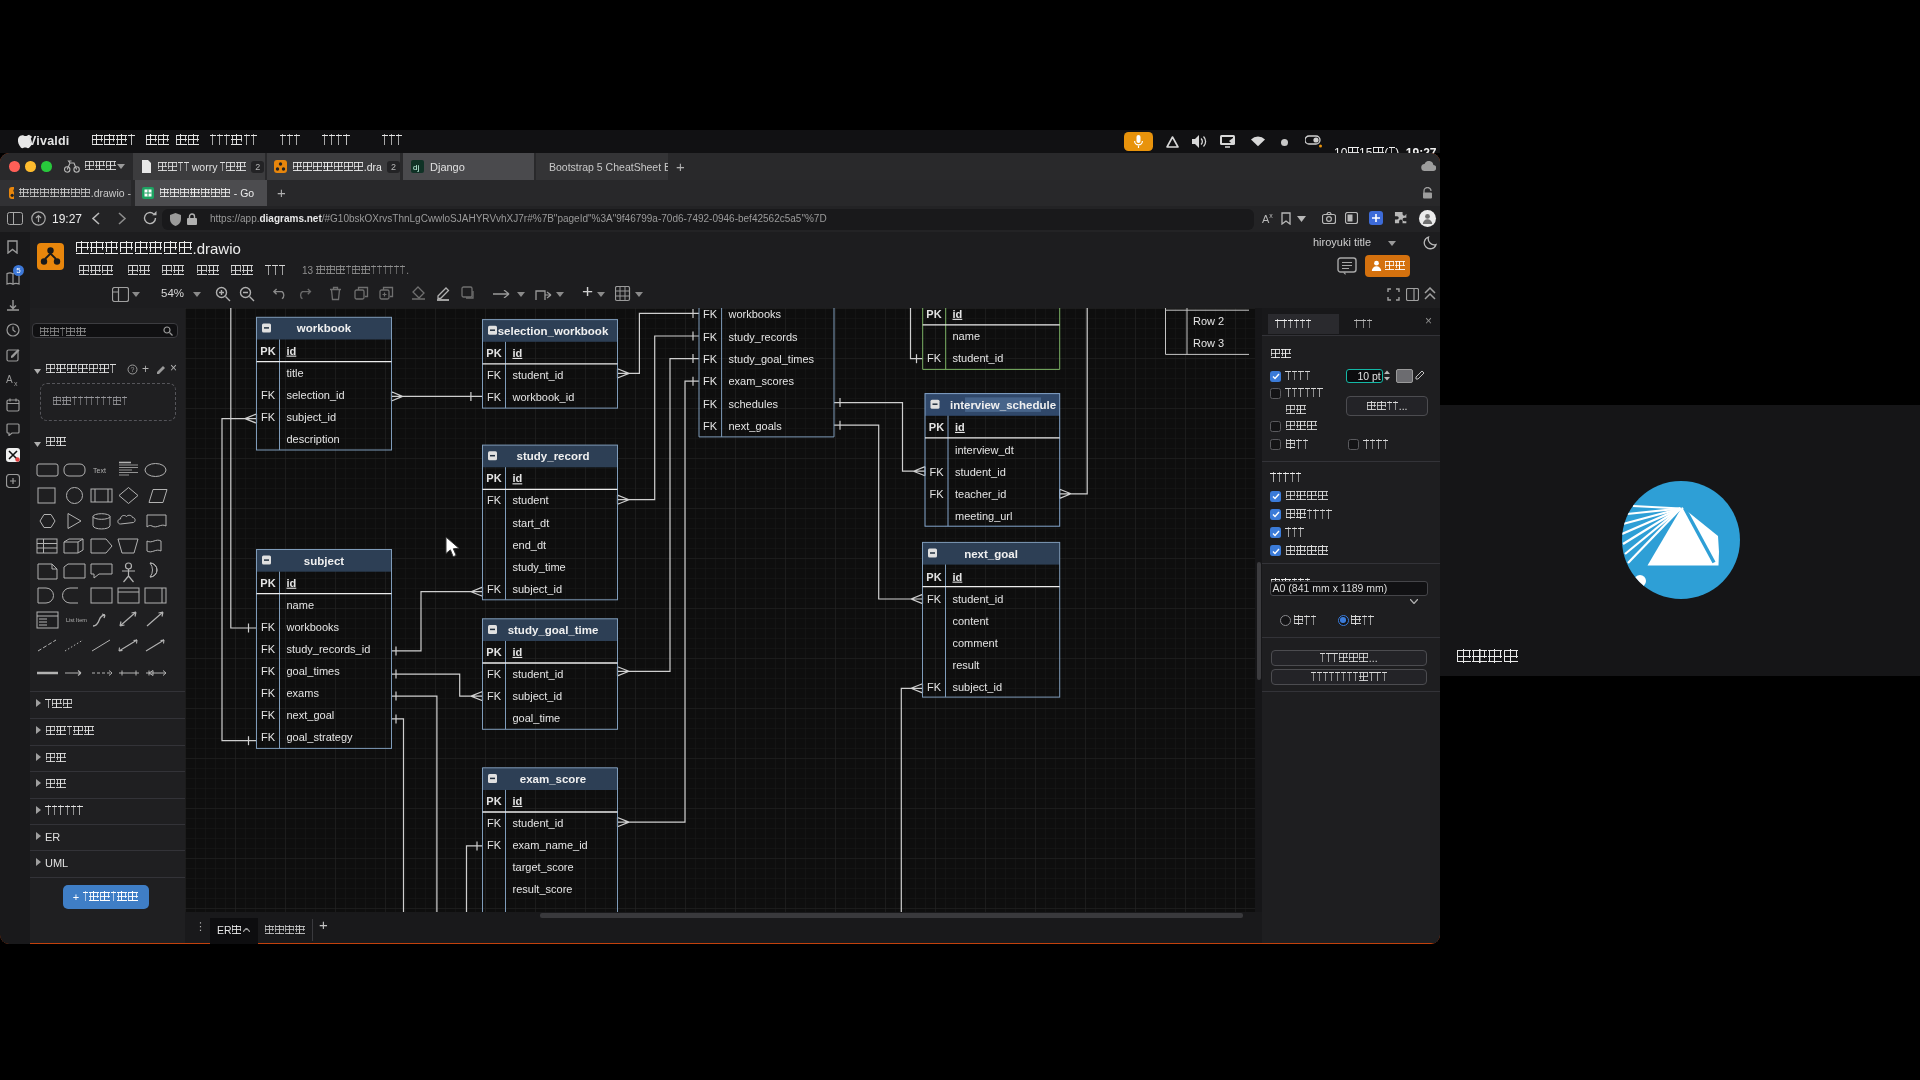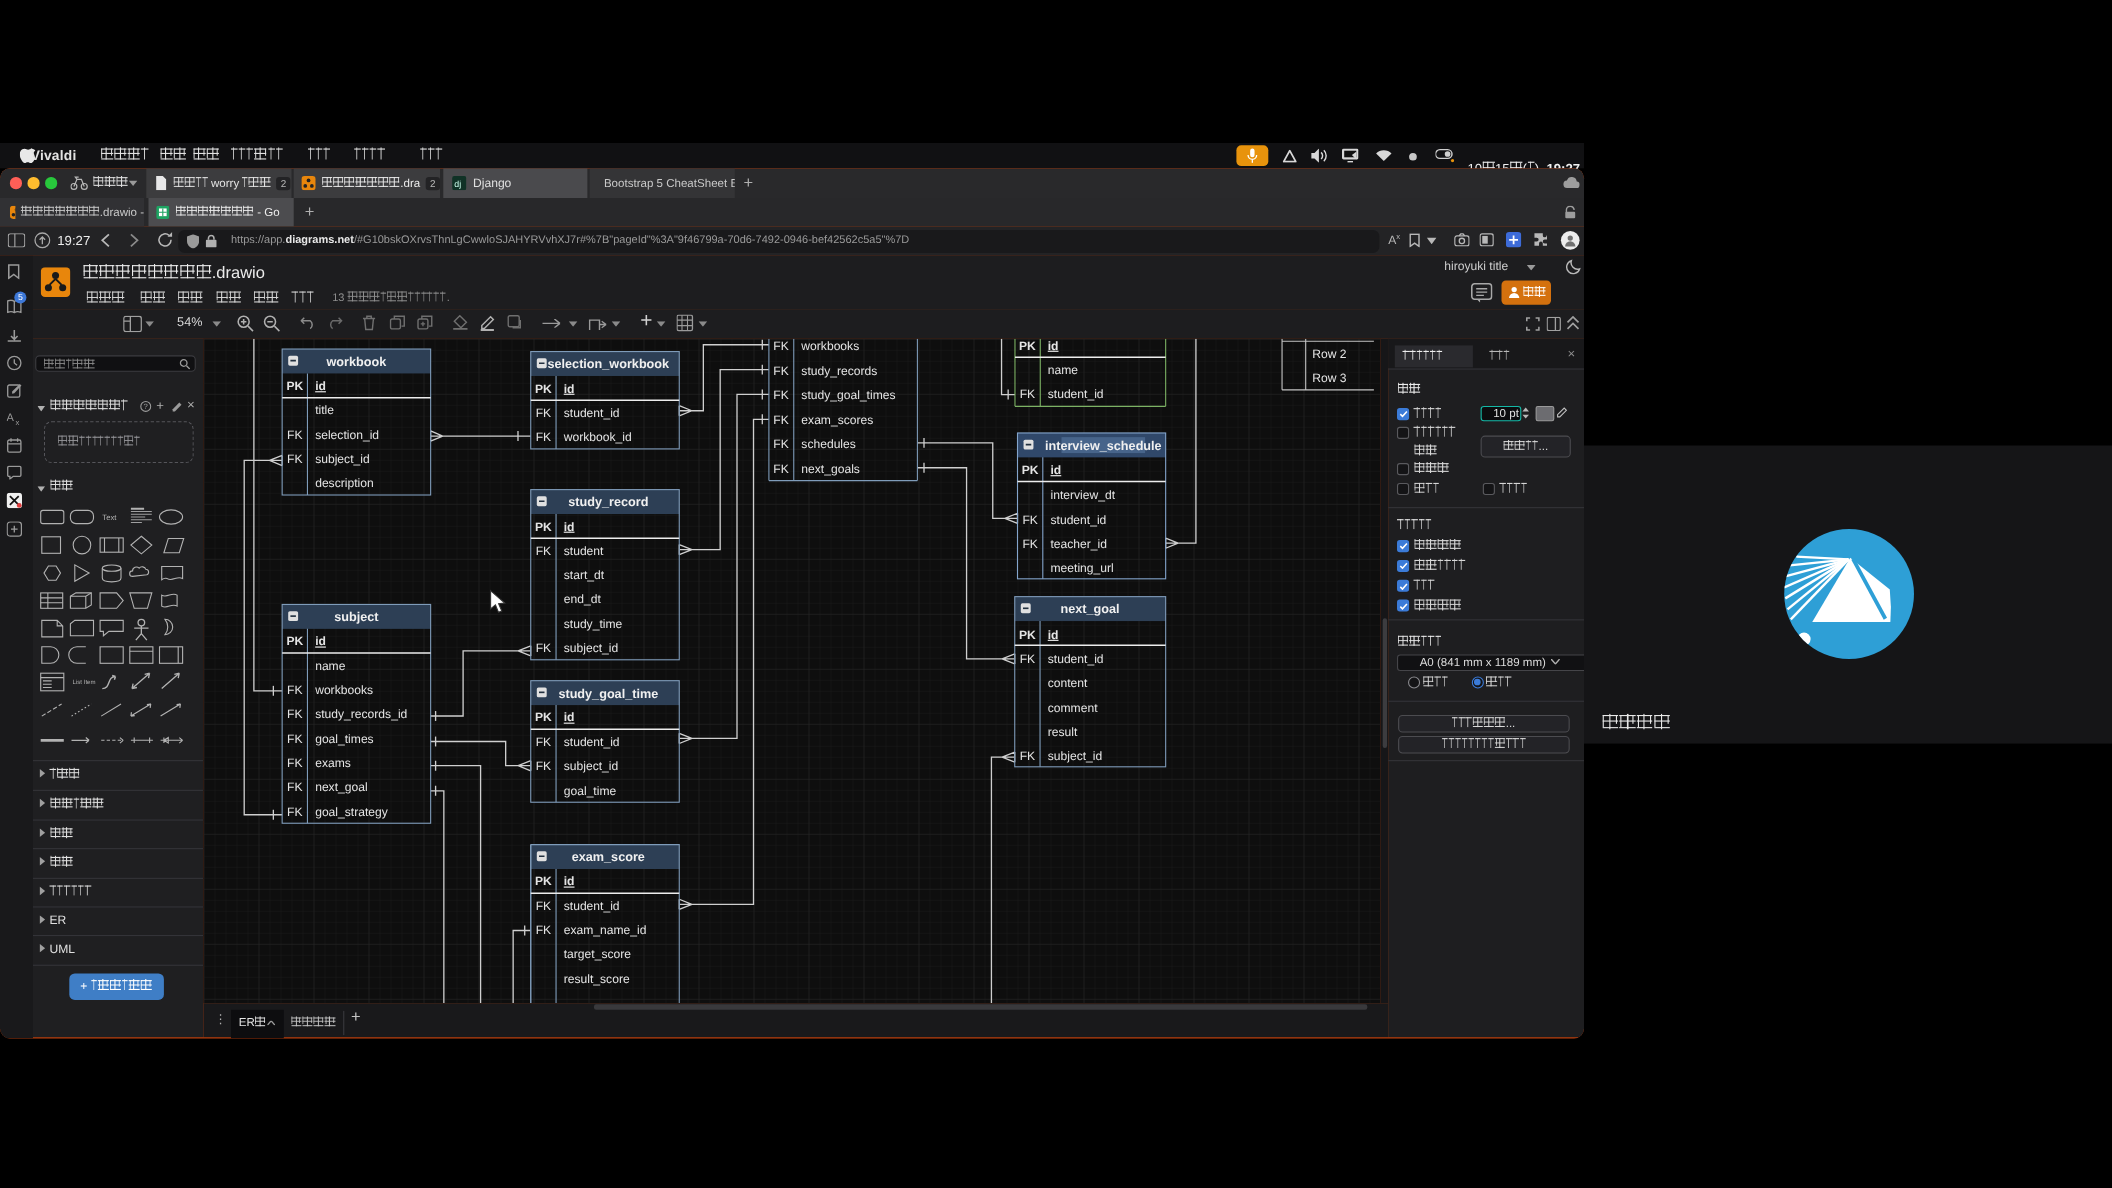--- a/index.html
+++ b/index.html
@@ -822,21 +822,21 @@
         <path d="M1 3.5 3 5.5 7 1" fill="none" stroke="#fff" stroke-width="1.4"></path>
       </svg>
  <span class="a" style="left:23px;top:218.6px;color:#d8d8d8;font-size:11px"><i class="h"></i><i class="h"></i><i class="h"></i></span>
  <span class="a ck ckon" style="left:8.4px;top:237.4px"></span>
       <svg class="a" style="left:10px;top:239.9px" width="8" height="7">
         <path d="M1 3.5 3 5.5 7 1" fill="none" stroke="#fff" stroke-width="1.4"></path>
       </svg>
  <span class="a" style="left:23px;top:236.9px;color:#d8d8d8;font-size:11px"><i class="g"></i><i class="g"></i><i class="g"></i><i class="g"></i></span>
  <span class="a" style="left:0;top:255px;width:178px;border-top:1px solid #333338"></span>
  <span class="a sect" style="left:8px;top:269.7px"><i class="g"></i><i class="g"></i><i class="h"></i><i class="h"></i><i class="h"></i></span>
- <span class="a" style="left:7.6px;top:287px;width:154px;height:13px;background:#111113;border:1px solid #454549;border-radius:3px;color:#dcdcdc;font-size:10.5px;padding-left:20px;line-height:13px">A0 (841 mm x 1189 mm)</span>
+ <span class="a" style="left:7.6px;top:273px;width:154px;height:13px;background:#111113;border:1px solid #454549;border-radius:3px;color:#dcdcdc;font-size:10.5px;padding-left:2px;line-height:13px">A0 (841 mm x 1189 mm)</span>
  <svg class="a" style="left:148px;top:291px" width="8" height="5">
         <path d="M0 0 4 4.5 8 0" fill="none" stroke="#b0b0b0" stroke-width="1.3"></path>
       </svg>
  <span class="a" style="left:18.4px;top:306.7px;width:9px;height:9px;border-radius:50%;border:1.2px solid #8a8a8e;background:#141416"></span>
  <span class="a" style="left:31px;top:306.5px;color:#d8d8d8;font-size:11px"><i class="g"></i><i class="h"></i><i class="h"></i></span>
  <span class="a" style="left:75.7px;top:306.7px;width:9px;height:9px;border-radius:50%;border:1.2px solid #3b7bd8;background:#141416"></span>
  <span class="a" style="left:78.4px;top:309.4px;width:5.6px;height:5.6px;border-radius:50%;background:#3b7bd8"></span>
  <span class="a" style="left:88.5px;top:306.5px;color:#d8d8d8;font-size:11px"><i class="g"></i><i class="h"></i><i class="h"></i></span>
  <span class="a" style="left:0;top:329px;width:178px;border-top:1px solid #333338"></span>
  <span class="a btn" style="left:8.7px;top:341.5px;width:154px;height:14px;line-height:14px"><i class="h"></i><i class="h"></i><i class="h"></i><i class="g"></i><i class="g"></i><i class="g"></i>...</span>

